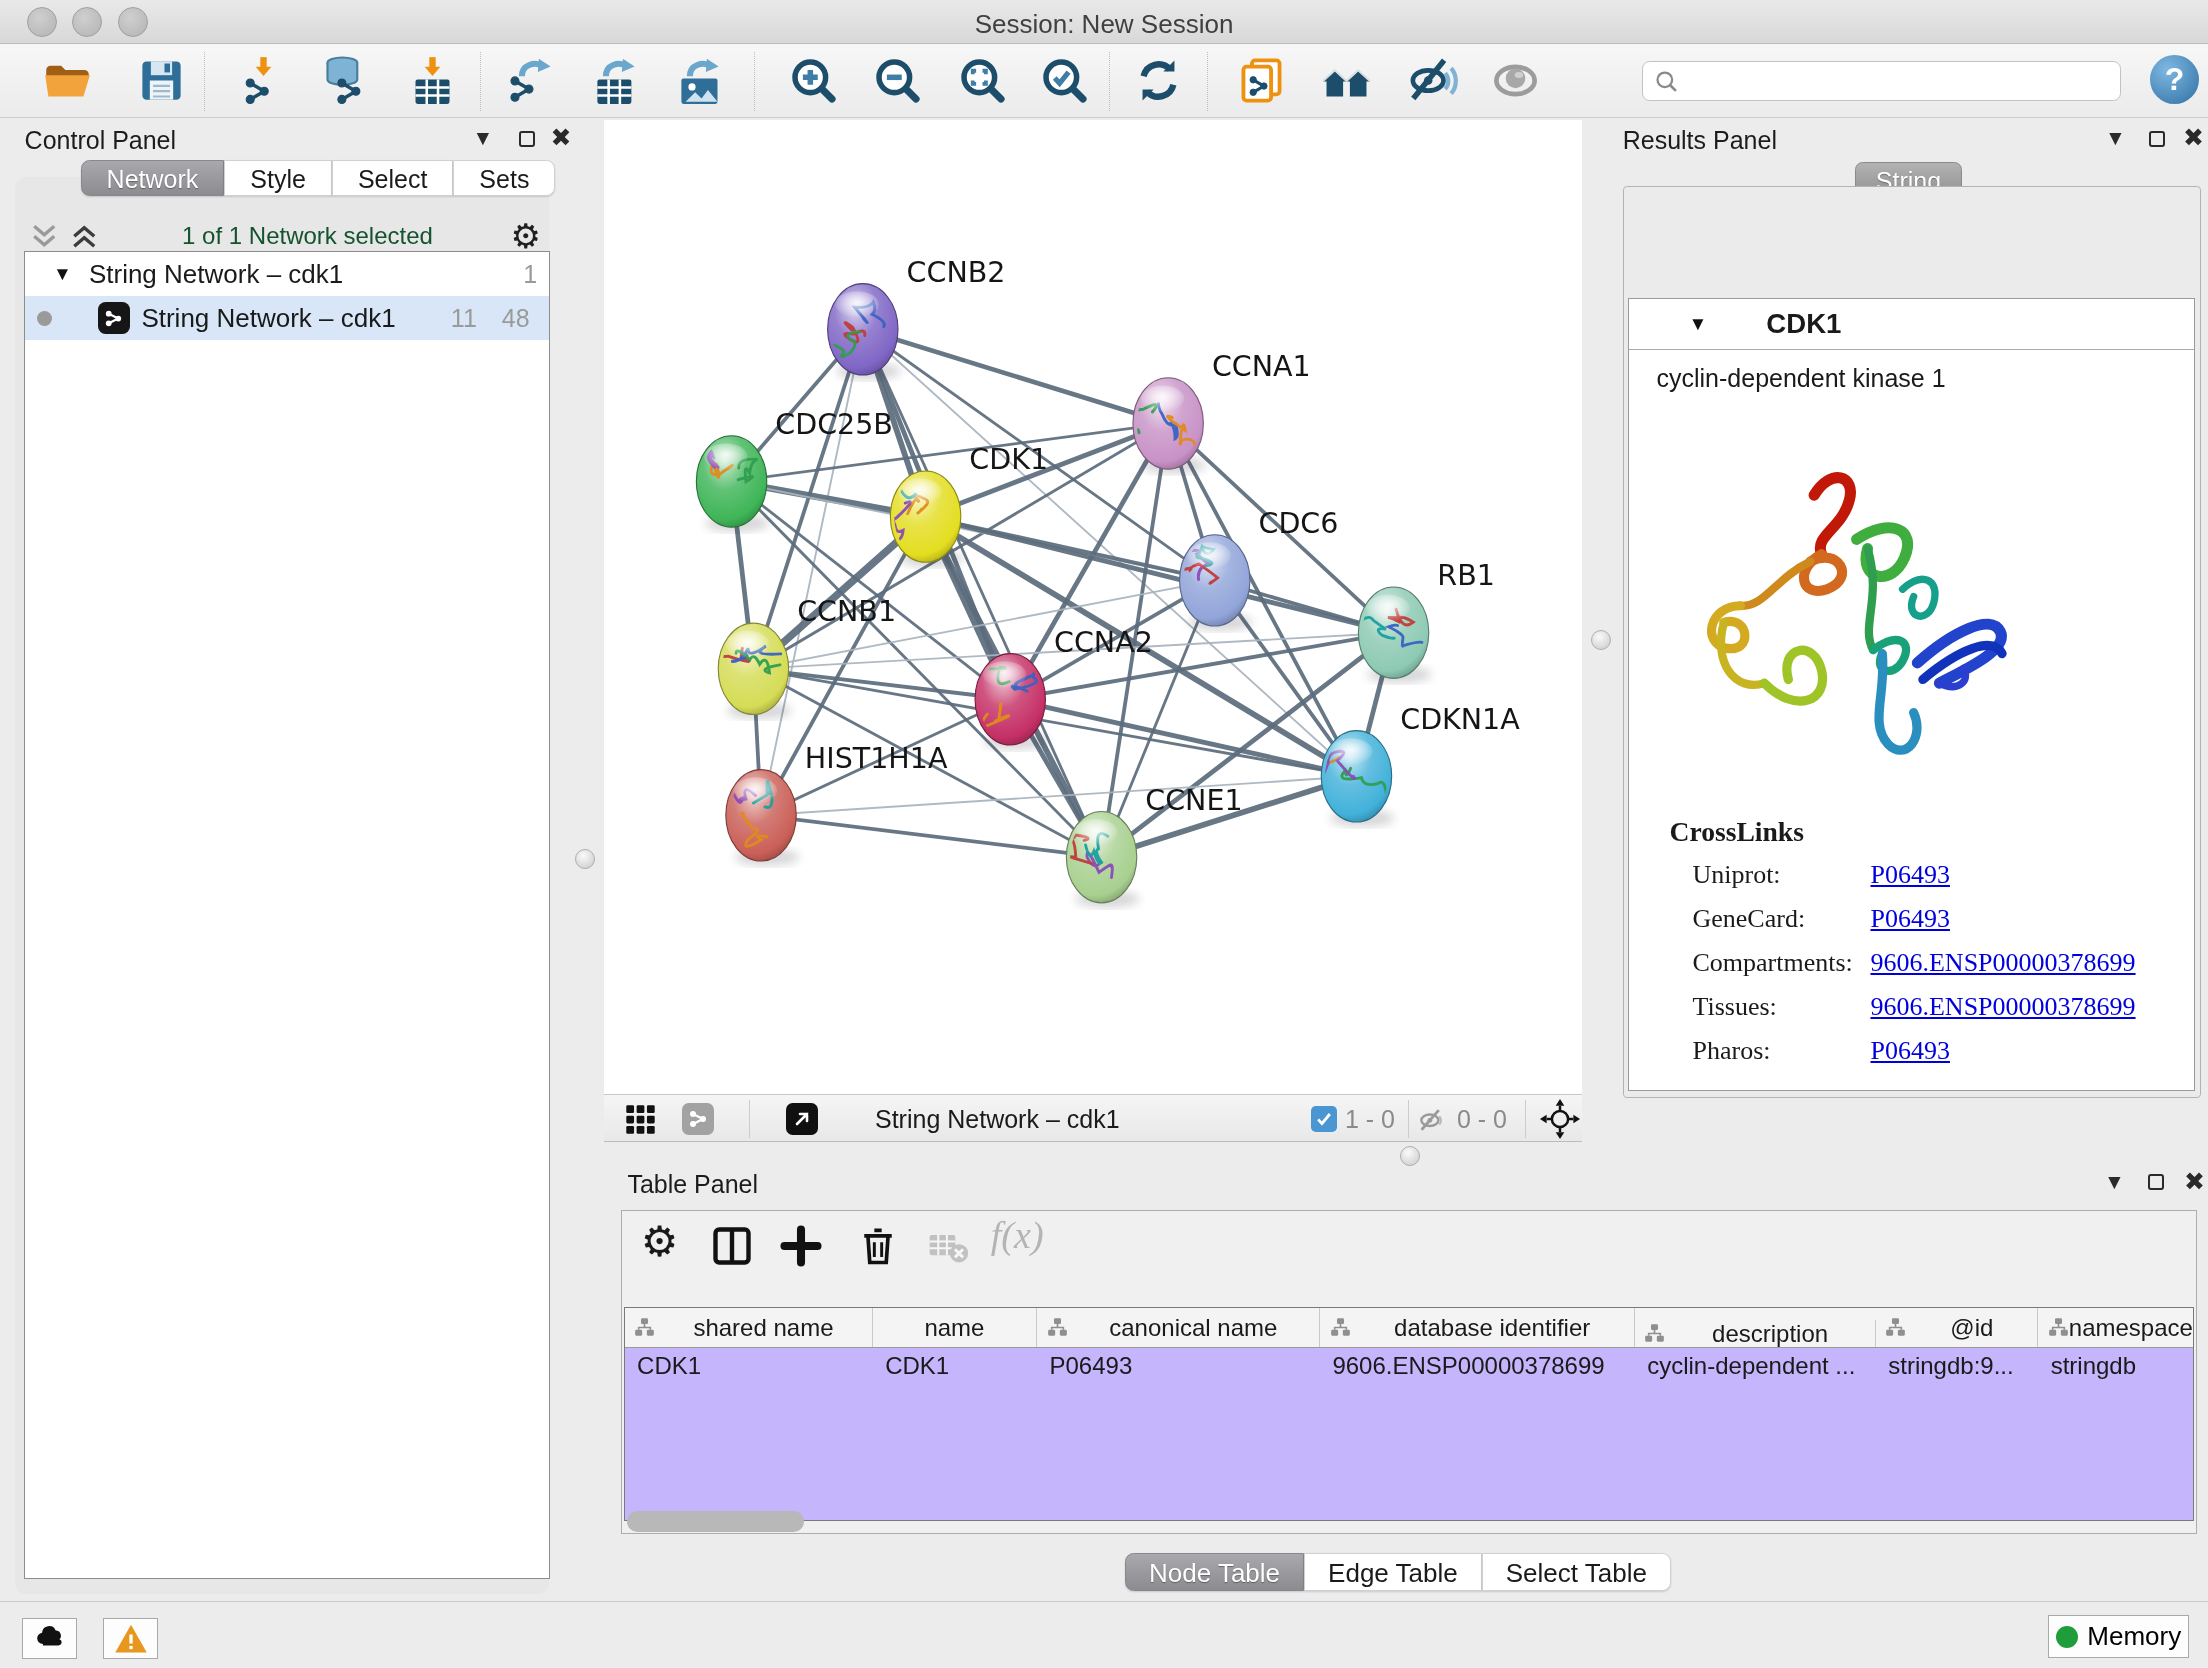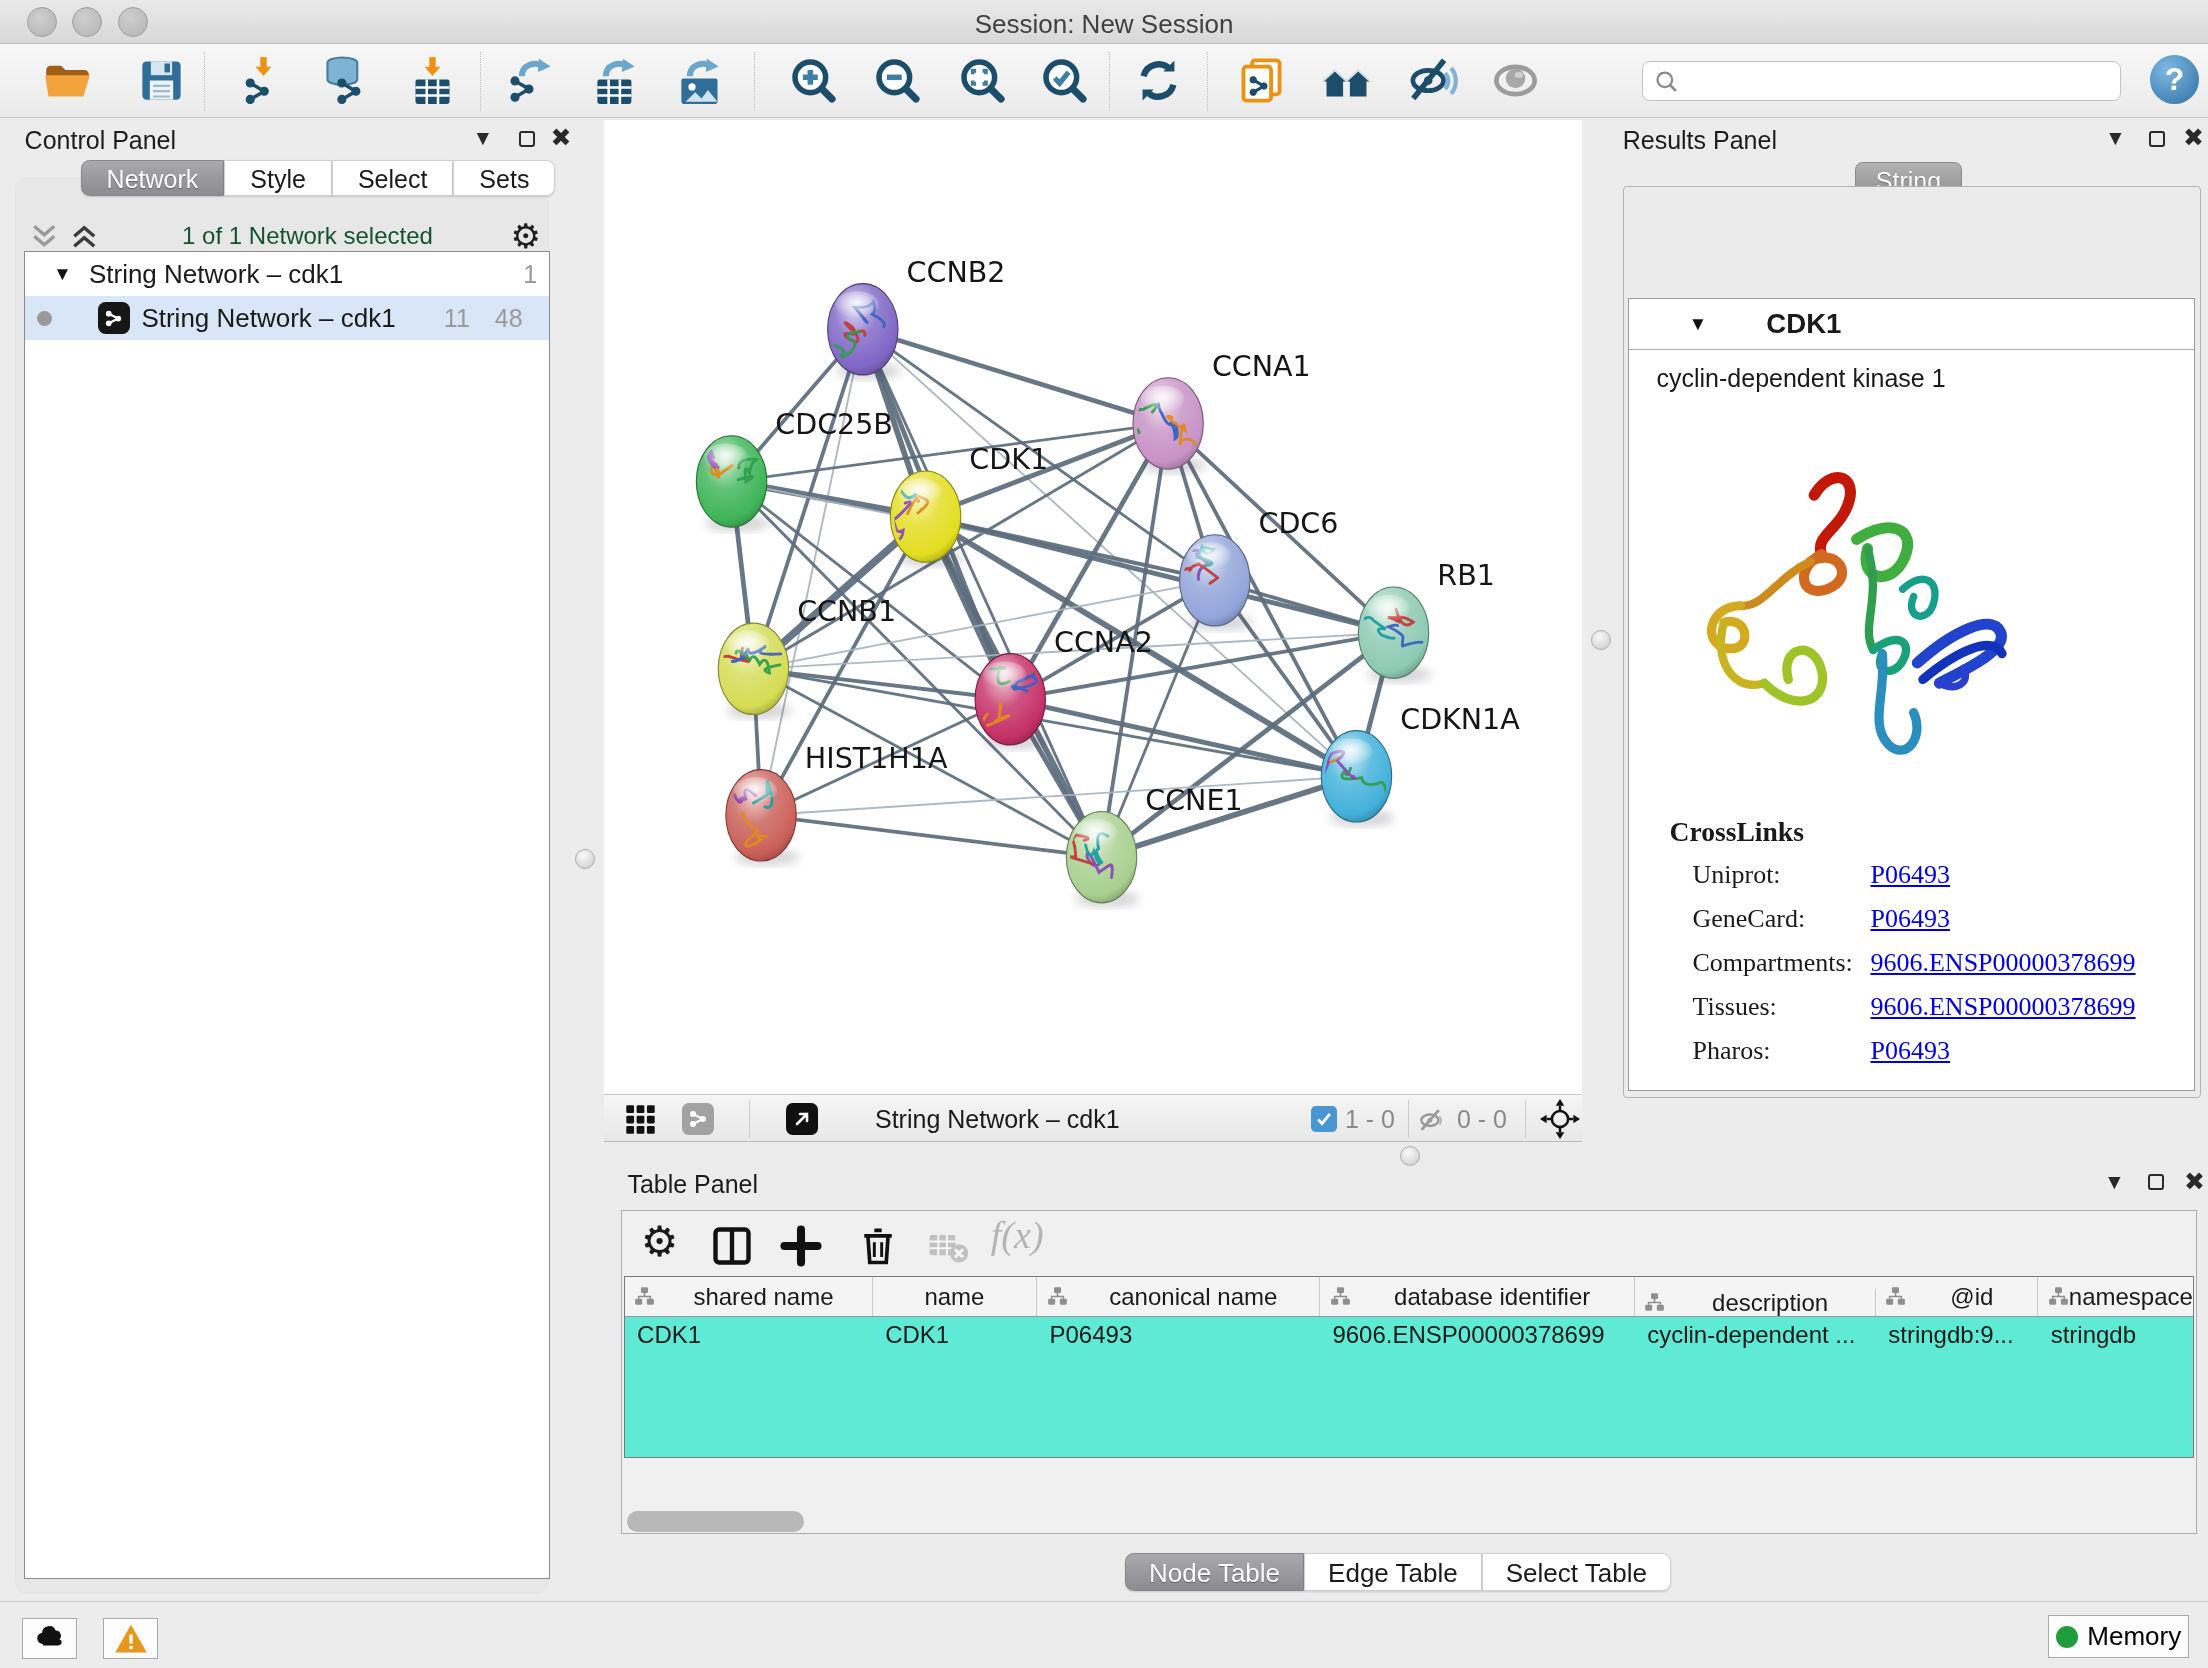--- a/index.html
+++ b/index.html
@@ -87,21 +87,21 @@
   #crosslinks .xl-title{height:42px;line-height:42px;padding-left:40px;font-weight:bold;font-size:27.6px}
   .xl-row{height:44px;display:flex;align-items:center;padding-left:63px;font-size:26px}
   .xl-row .xl-label{width:178px}
   .xl-row a{color:#0000dd;text-decoration:underline}
 
   
   #table-panel{position:absolute;left:616px;top:1162px;width:1592px;height:436px}
   #tp-container{position:absolute;left:4.8px;top:48px;width:1576px;height:324px;background:#f0f0f0;border:1px solid #adadad}
   .tp-tool{position:absolute;top:13.3px;width:46px;height:46px}
   .fx{font-family:"Liberation Serif","DejaVu Serif",serif;font-style:italic;font-size:38px;color:#b4b4b4}
-  #tp-table{position:absolute;left:1.9px;top:65px;width:1570px;height:182px;background:#5eead4;border:1.9px solid #7a7a7a}
+  #tp-table{position:absolute;left:1.9px;top:96px;width:1570px;height:214px;background:#c4b5fd;border:1.9px solid #7a7a7a}
   #tp-header{display:flex;height:40px;background:#f4f4f4;border-bottom:1.9px solid #9a9a9a}
   .th-cell{display:flex;align-items:center;border-right:1.9px solid #c9c9c9;overflow:hidden}
   .th-cell:last-child{border-right:none}
   .th-label{flex:1;text-align:center;font-size:24px;white-space:nowrap}
   .th-icon{margin-left:9.5px;flex:none}
   .tr-row{display:flex;height:36px;align-items:center}
   .td-cell{padding-left:12.4px;font-size:24px;white-space:nowrap;overflow:hidden}
   #tp-scroll{position:absolute;left:1.9px;top:298px;width:1570px;height:25px}
   #tp-thumb{position:absolute;left:3.8px;top:1.9px;width:177px;height:21px;border-radius:10.5px;background:#b8b8b8}
   #tp-tabs{left:509px;top:391px}
@@ -347,21 +347,21 @@
             <circle cx="7" cy="7" r="3" fill="#fff"></circle>
             <circle cx="7" cy="17" r="3" fill="#fff"></circle>
             <circle cx="17" cy="12" r="3" fill="#fff"></circle>
           </svg>
         </span>
       <span style="width:11.4px"></span>
       <span>String Network – cdk1</span>
       <span style="flex:1"></span>
       <span class="cnt">11</span>
       <span style="width:25px"></span>
-      <span class="cnt" style="margin-right:26px">48</span>
+      <span class="cnt" style="margin-right:19px">48</span>
     </div>
   </div>
 </div>
 
 <div id="net-canvas">
   <svg id="graph" width="978" height="974" viewBox="0 0 1028 1024">
       <defs>
         <filter id="b5">
           <feGaussianBlur stdDeviation="5"></feGaussianBlur>
         </filter>

